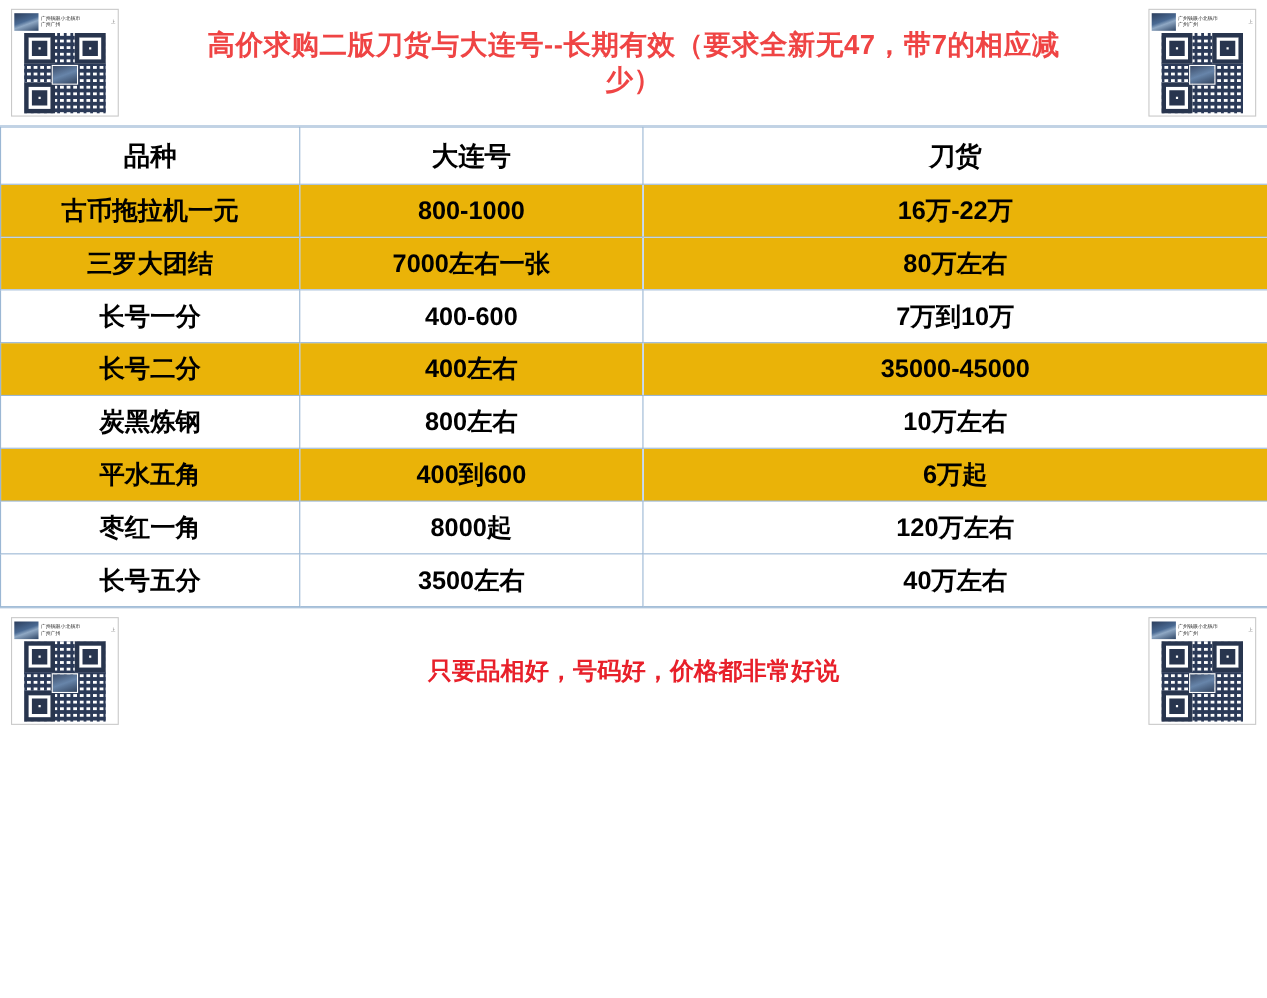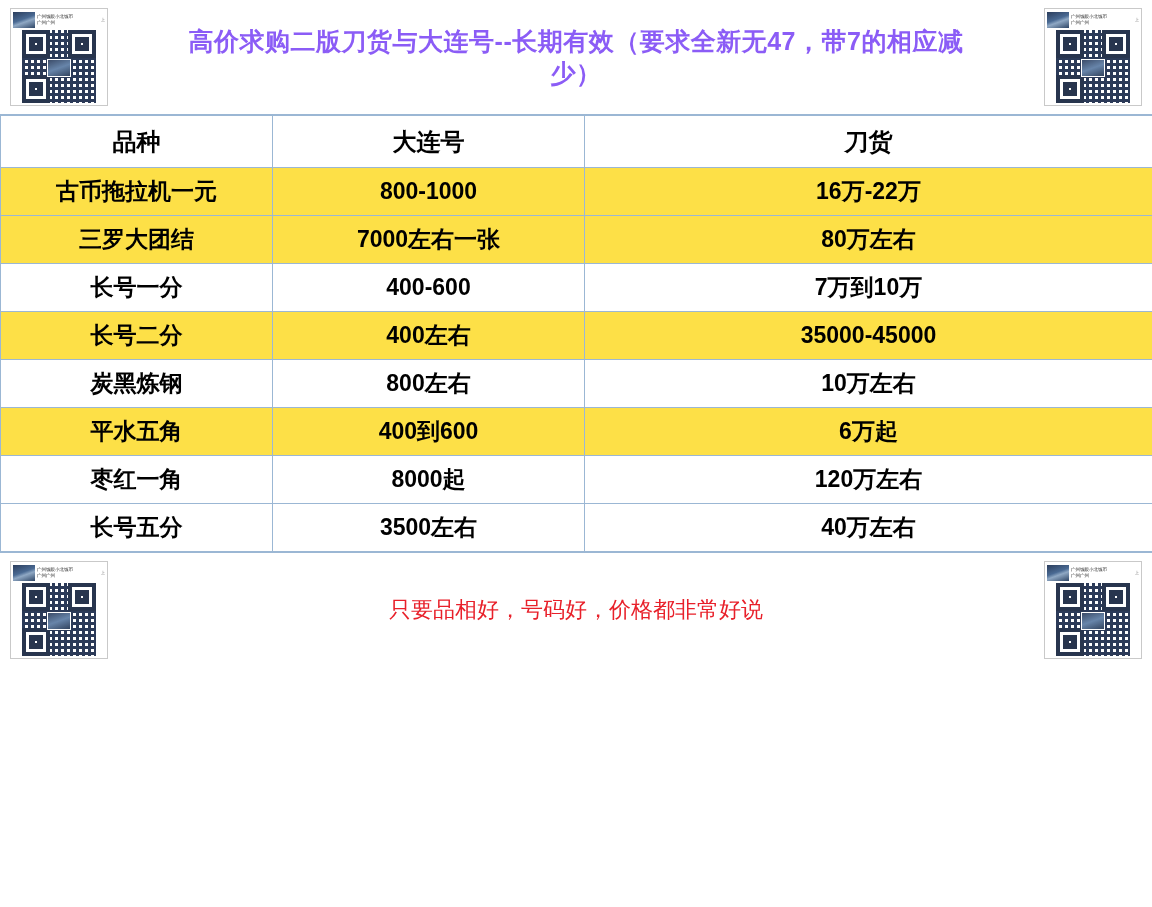--- a/index.html
+++ b/index.html
@@ -28,21 +28,21 @@
     height: 114px;
     display: flex;
     align-items: center;
     justify-content: center;
     border-bottom: 1px solid #9bb7d4;
     background: #ffffff;
   }
   .header-title {
     font-size: 25px;
     font-weight: bold;
-    color: #8b5cf6;
+    color: #ef4444;
     letter-spacing: 0.5px;
     text-align: center;
     padding: 0 170px;
     line-height: 1.3;
   }
 
   
   .qr-card {
     position: absolute;
     width: 98px;
@@ -151,39 +151,39 @@
     box-sizing: border-box;
     white-space: nowrap;
     overflow: hidden;
   }
   table.price-table th {
     background: #ffffff;
     font-size: 24px;
     height: 52px;
   }
   table.price-table tr.odd td {
-    background: #fde047;
+    background: #eab308;
   }
   table.price-table tr.even td {
     background: #ffffff;
   }
 
   
   .footer-band {
     position: relative;
     height: 114px;
     display: flex;
     align-items: center;
     justify-content: center;
     background: #ffffff;
     border-top: 1px solid #9bb7d4;
   }
   .footer-text {
     font-size: 22px;
-    font-weight: normal;
+    font-weight: bold;
     color: #e8202a;
     text-align: center;
     padding: 0 170px;
   }
 </style>
 </head>
 <body>
 
 <div class="page">
 

